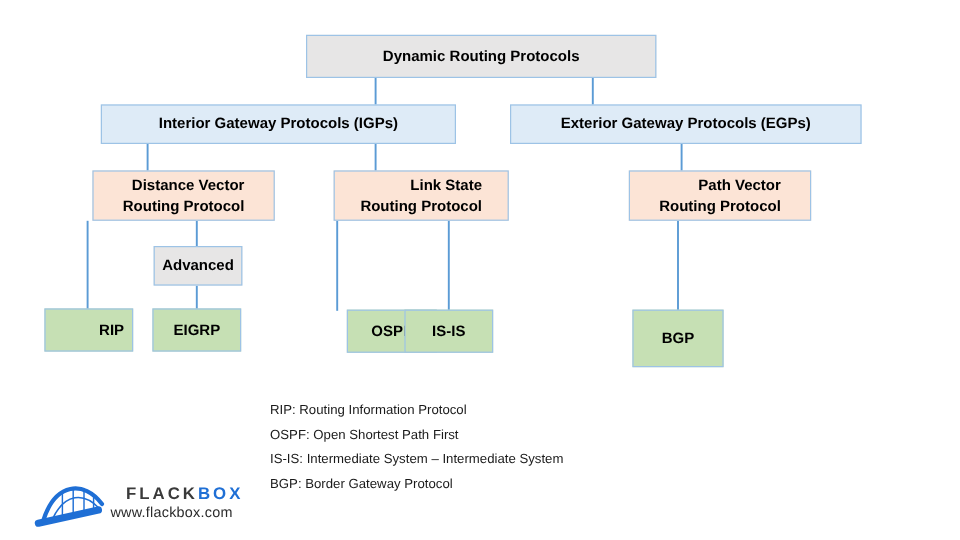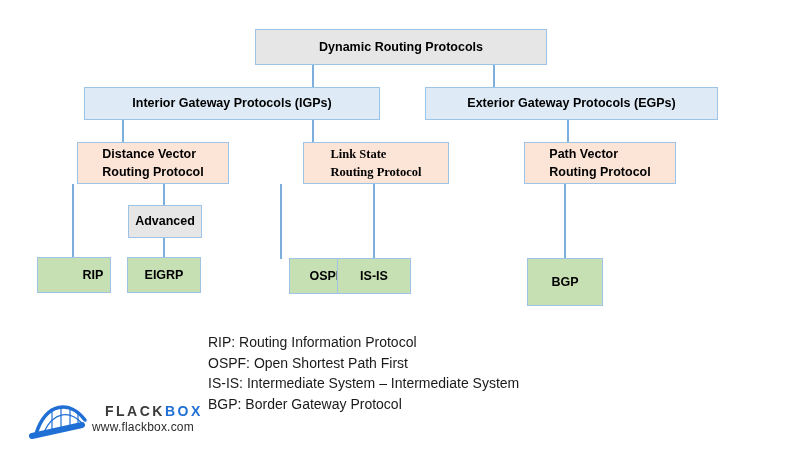--- a/index.html
+++ b/index.html
@@ -22,35 +22,35 @@
     font-family: "Liberation Sans", sans-serif;
     overflow: hidden;
   }
   .canvas { position: absolute; inset: 0; }
   svg.wires { position: absolute; left: 0; top: 0; pointer-events: none; }
   .connector { stroke: var(--line-color); stroke-width: 1.6; }
   .node {
     position: absolute;
     border: 1.5px solid var(--box-border);
     display: flex; align-items: center; justify-content: center;
-    text-align: left;
+    text-align: right;
     font-weight: bold;
     color: var(--text-color);
     font-size: 12.5px;
     line-height: 1.45;
     white-space: pre-line;
   }
   .node.gray  { background: var(--gray-fill); }
   .node.blue  { background: var(--blue-fill); }
   .node.peach { background: var(--peach-fill); margin-left: 32px; }
   .node.green { background: var(--green-fill); }
 
   .legend {
-    position: absolute; left: 208px; top: 332px;
-    font-size: 14px; line-height: 20.5px;
+    position: absolute; left: 225px; top: 332px;
+    font-size: 11px; line-height: 20.5px;
     color: var(--legend-color);
   }
 
   .logo { position: absolute; left: 28px; top: 396px; width: 180px; height: 48px; }
   .logo .bridge { position: absolute; left: 0; top: 2px; }
   .logo .brand {
     position: absolute; left: 77px; top: 7px;
     font-size: 14px; font-weight: bold; letter-spacing: 2.5px;
     color: var(--brand-dark);
   }
@@ -81,21 +81,21 @@
 
   <div class="node gray" style="left:255px; top:29px;  width:292px; height:36px;">Dynamic Routing Protocols</div>
 
   <div class="node blue" style="left:84px;  top:87px;  width:296px; height:33px;">Interior Gateway Protocols (IGPs)</div>
 
   <div class="node blue" style="left:425px; top:87px;  width:293px; height:33px;">Exterior Gateway Protocols (EGPs)</div>
 
   <div class="node peach" style="left:45px;  top:142px; width:152px; height:42px;">Distance Vector
 Routing Protocol</div>
 
-  <div class="node peach" style="left:271px; top:142px; width:146px; height:42px;font-family:Liberation Serif, serif;">Link State
+  <div class="node peach" style="left:246px; top:142px; width:146px; height:42px;">Link State
 Routing Protocol</div>
 
   <div class="node peach" style="left:492px; top:142px; width:152px; height:42px;">Path Vector
 Routing Protocol</div>
 
   <div class="node gray" style="left:128px; top:205px; width:74px;  height:33px;">Advanced</div>
 
   <div class="node green" style="left:37px;  top:257px; width:74px;  height:36px;padding-left:38px;">RIP</div>
 
   <div class="node green" style="left:127px; top:257px; width:74px;  height:36px;">EIGRP</div>

